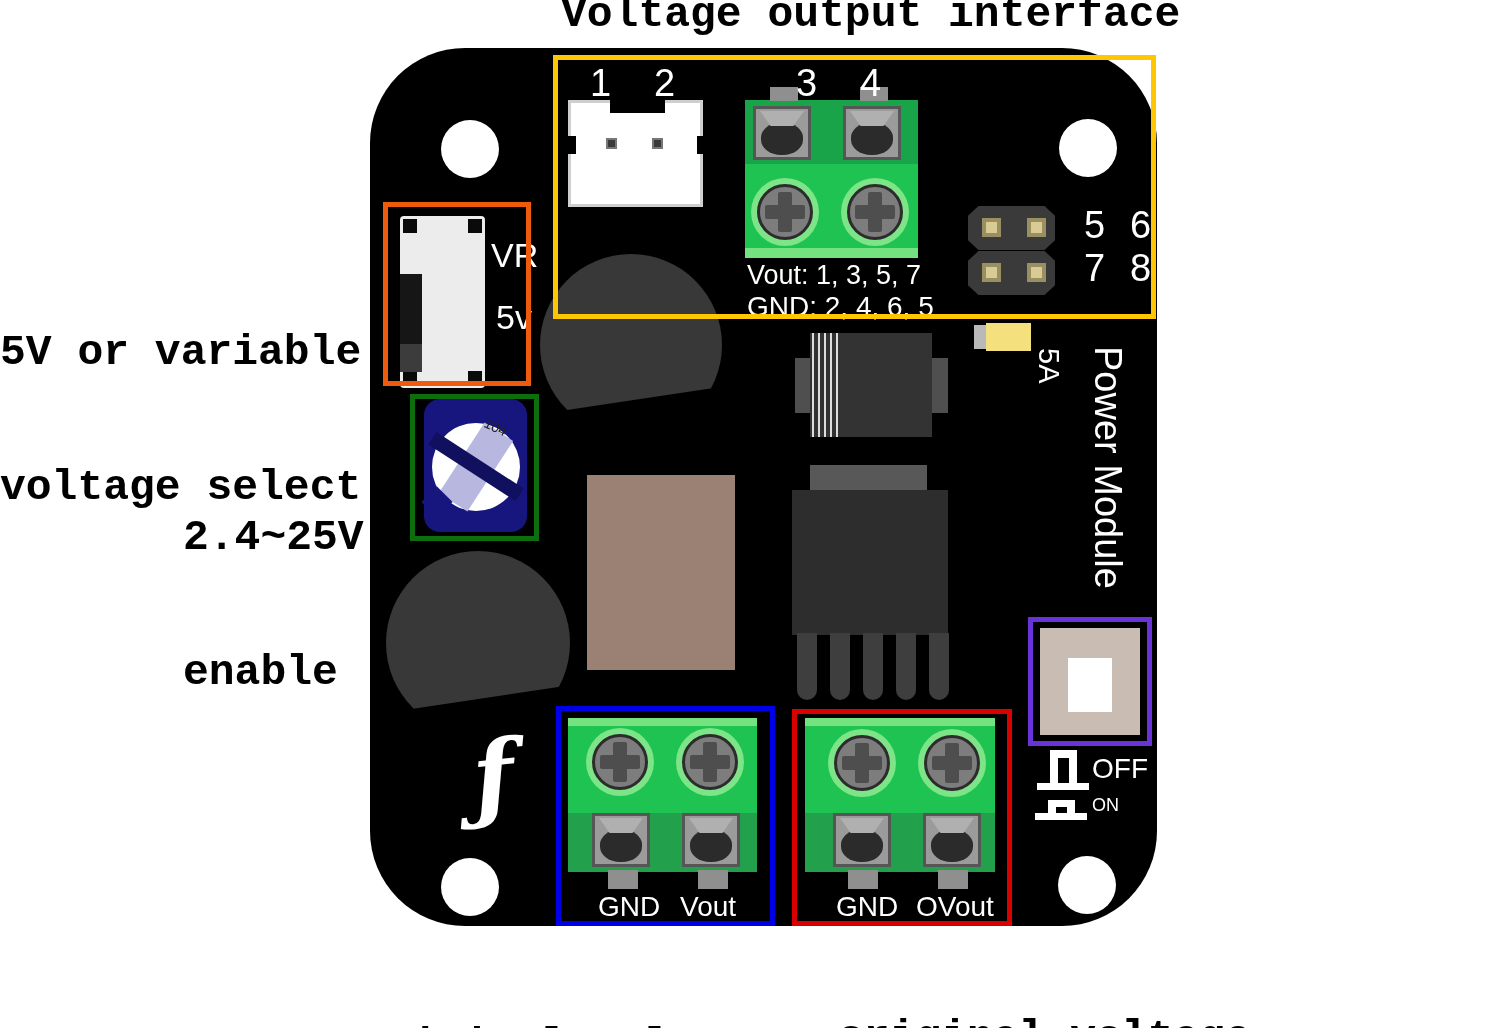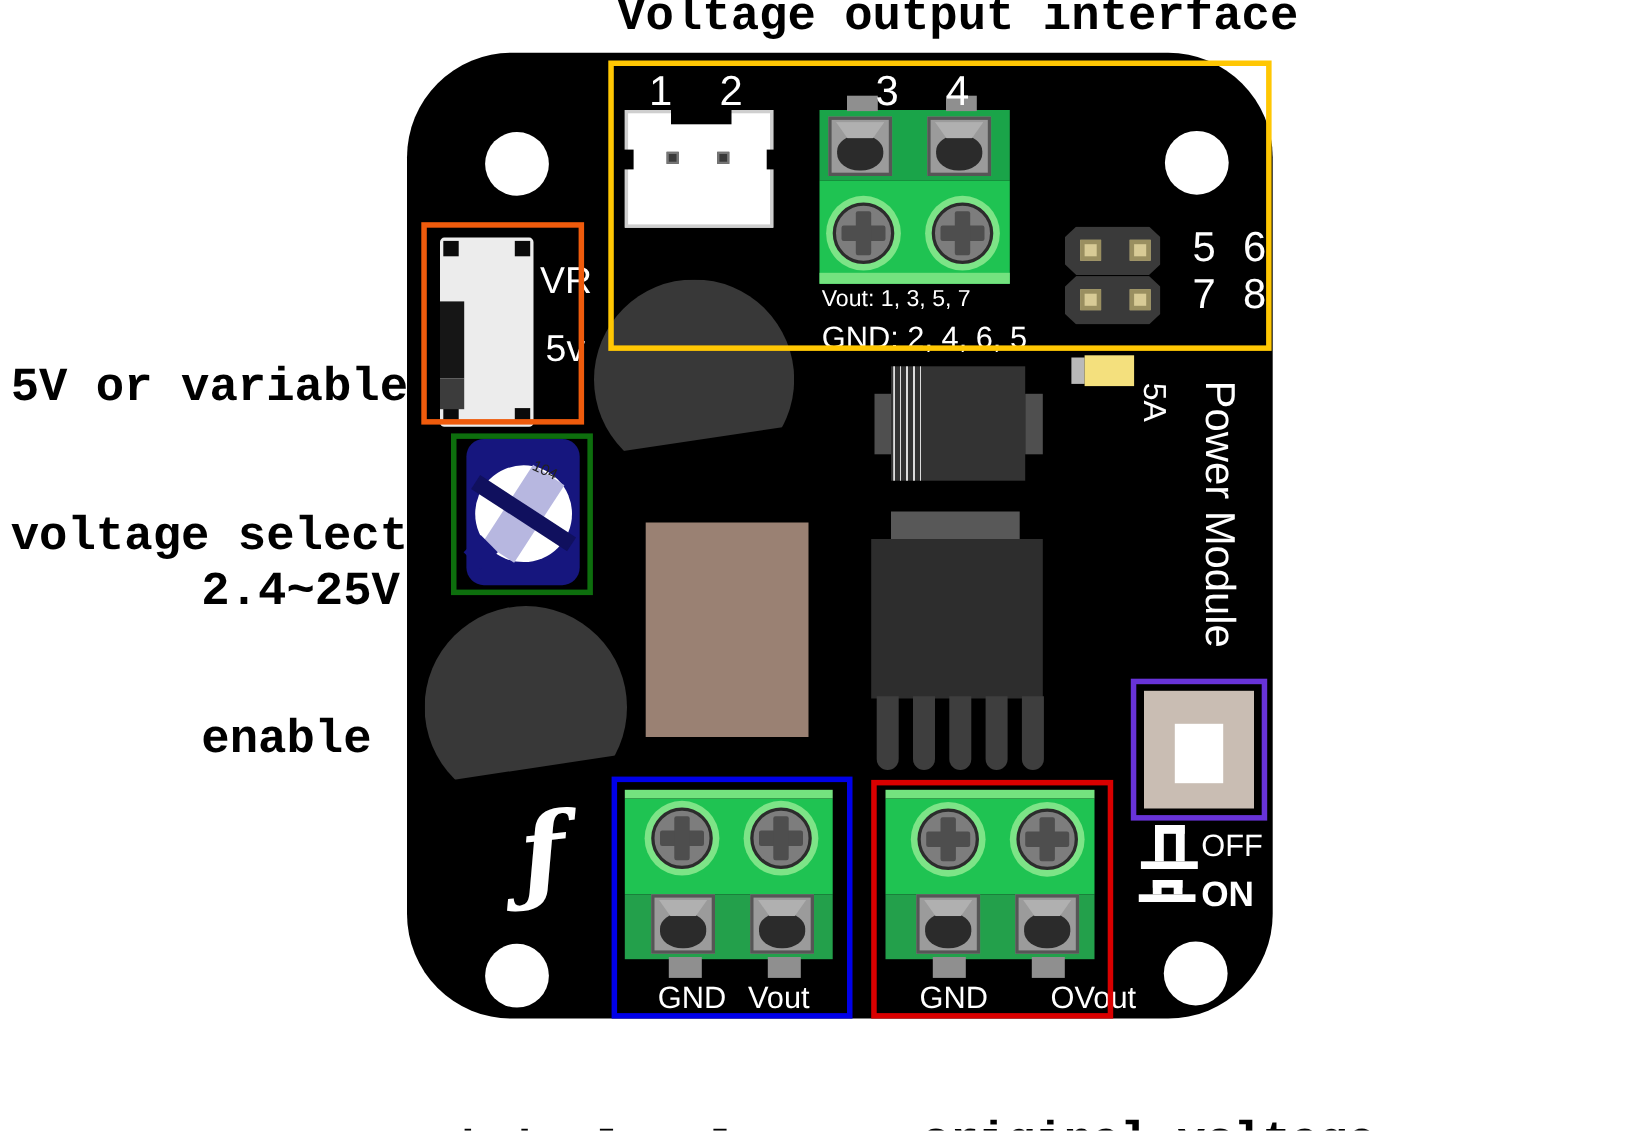--- a/index.html
+++ b/index.html
@@ -37,21 +37,21 @@
         clip-path:polygon(12% 0,88% 0,100% 22%,100% 78%,88% 100%,12% 100%,0 78%,0 22%);}
   .hpin{position:absolute;width:11px;height:11px;background:#d8cb96;border:4px solid #9a8f60;z-index:3;}
 </style>
 </head>
 <body>
 
 <div class="stage">
 
   <div class="ann" style="left:561px;top:-8px;">Voltage output interface</div>
 
-  <div class="ann" style="left:0;top:240px;width:371px;text-align:right;">
+  <div class="ann" style="left:0;top:240px;width:371px;">
     <div>5V or variable</div>
     <div>voltage select</div>
   </div>
 
   <div class="ann" style="left:183px;top:425px;">
     <div>2.4~25V</div>
     <div>enable</div>
   </div>
 
   <div class="ann" style="left:1172px;top:636px;font-size:42px;">
@@ -105,21 +105,21 @@
     <div class="pinhdr" style="left:598px;top:203px;"></div>
     <div class="hpin" style="left:612px;top:170px;"></div>
     <div class="hpin" style="left:657px;top:170px;"></div>
     <div class="hpin" style="left:612px;top:215px;"></div>
     <div class="hpin" style="left:657px;top:215px;"></div>
     <div class="slabel" style="left:714px;top:156px;font-size:38px;">5</div>
     <div class="slabel" style="left:760px;top:156px;font-size:38px;">6</div>
     <div class="slabel" style="left:714px;top:199px;font-size:38px;">7</div>
     <div class="slabel" style="left:760px;top:199px;font-size:38px;">8</div>
 
-    <div class="slabel" style="left:377px;top:212px;font-size:21px;text-align:center;">Vout: 1, 3, 5, 7</div>
+    <div class="slabel" style="left:377px;top:212px;font-size:27px;text-align:center;">Vout: 1, 3, 5, 7</div>
     <div class="slabel" style="left:377px;top:243px;font-size:28px;">GND: 2, 4, 6, 5</div>
 
     <div class="comp" style="left:30px;top:168px;width:85px;height:172px;background:#ececec;border-radius:4px;">
       <div style="position:absolute;left:3px;top:3px;width:14px;height:14px;background:#0a0a0a;"></div>
       <div style="position:absolute;left:68px;top:3px;width:14px;height:14px;background:#0a0a0a;"></div>
       <div style="position:absolute;left:3px;top:155px;width:14px;height:14px;background:#0a0a0a;"></div>
       <div style="position:absolute;left:68px;top:155px;width:14px;height:14px;background:#0a0a0a;"></div>
       <div style="position:absolute;left:0;top:58px;width:22px;height:70px;background:#161616;"></div>
       <div style="position:absolute;left:0;top:128px;width:22px;height:28px;background:#3c3c3c;"></div>
     </div>
@@ -166,21 +166,21 @@
       <rect x="32" y="0" width="8" height="33" fill="#fff"></rect>
       <rect x="13" y="0" width="27" height="8" fill="#fff"></rect>
     </svg>
     <div class="slabel" style="left:722px;top:705px;font-size:28px;">OFF</div>
     <svg class="comp" style="left:665px;top:746px;" width="52" height="26">
       <rect x="0" y="19" width="52" height="7" fill="#fff"></rect>
       <rect x="13" y="6" width="8" height="13" fill="#fff"></rect>
       <rect x="32" y="6" width="8" height="13" fill="#fff"></rect>
       <rect x="13" y="6" width="27" height="7" fill="#fff"></rect>
     </svg>
-    <div class="slabel" style="left:722px;top:747px;font-size:32px;font-weight:bold;">ON</div>
+    <div class="slabel" style="left:722px;top:747px;font-size:18px;">ON</div>
 
     <div class="slabel" style="left:103px;top:672px;font-size:95px;font-family:'DejaVu Serif',serif;font-style:italic;font-weight:bold;transform:rotate(-6deg);">ƒ</div>
 
     <div class="comp" style="left:198px;top:670px;width:189px;height:154px;">
       <div style="position:absolute;left:0;top:0;width:189px;height:8px;background:#74e27f;"></div>
       <div style="position:absolute;left:0;top:8px;width:189px;height:87px;background:#1fc352;"></div>
       <div style="position:absolute;left:0;top:95px;width:189px;height:59px;background:#23a04b;"></div>
       <div class="screw" style="left:24px;top:16px;"></div>
       <div class="screw" style="left:114px;top:16px;"></div>
       <div class="slot" style="left:24px;top:95px;"></div>
@@ -196,21 +196,21 @@
       <div style="position:absolute;left:0;top:8px;width:190px;height:87px;background:#1fc352;"></div>
       <div style="position:absolute;left:0;top:95px;width:190px;height:59px;background:#23a04b;"></div>
       <div class="screw" style="left:29px;top:17px;"></div>
       <div class="screw" style="left:119px;top:17px;"></div>
       <div class="slot" style="left:28px;top:95px;"></div>
       <div class="slot" style="left:118px;top:95px;"></div>
     </div>
     <div class="tab" style="left:478px;top:822px;width:30px;height:19px;"></div>
     <div class="tab" style="left:568px;top:822px;width:30px;height:19px;"></div>
     <div class="slabel" style="left:466px;top:843px;font-size:28px;">GND</div>
-    <div class="slabel" style="left:546px;top:843px;font-size:28px;margin-left:39px;">OVout</div>
+    <div class="slabel" style="left:546px;top:843px;font-size:28px;">OVout</div>
 
   </div>
 
   <div class="hbox" style="left: 553px; top: 55px; width: 603px; height: 264px; border-color: rgb(255, 199, 3);"></div>
   <div class="hbox" style="left: 383px; top: 202px; width: 148px; height: 184px; border-color: rgb(239, 91, 12);"></div>
   <div class="hbox" style="left: 410px; top: 394px; width: 129px; height: 147px; border-color: rgb(13, 110, 13);"></div>
   <div class="hbox" style="left: 1028px; top: 617px; width: 124px; height: 129px; border-color: rgb(104, 51, 216);"></div>
   <div class="hbox" style="left: 556px; top: 706px; width: 219px; height: 220px; border-color: rgb(0, 0, 232);"></div>
   <div class="hbox" style="left: 792px; top: 709px; width: 220px; height: 217px; border-color: rgb(217, 0, 0);"></div>
 

